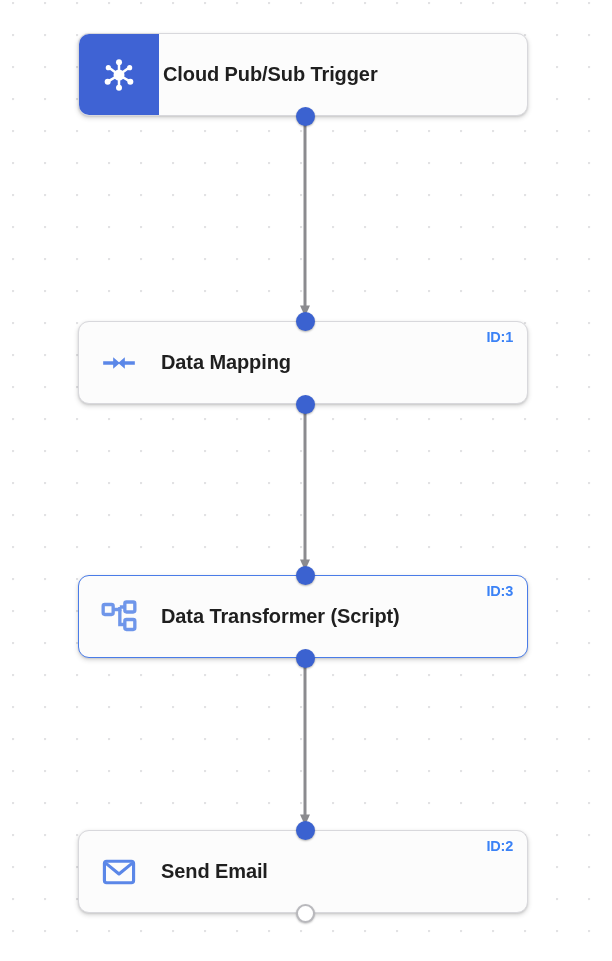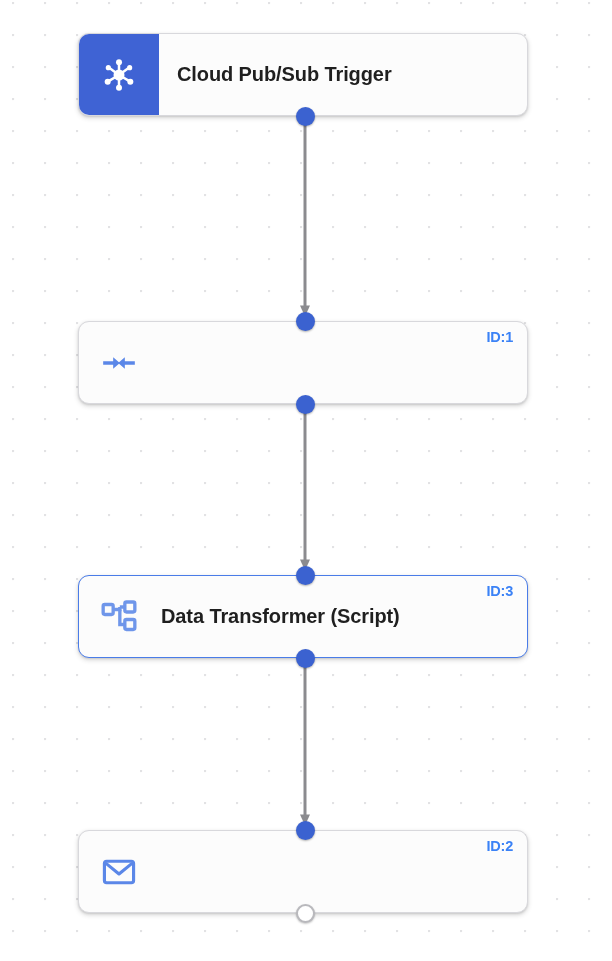--- a/index.html
+++ b/index.html
@@ -75,21 +75,21 @@
     flex: 0 0 80px;
   }
 
   .node-title {
     font-size: 20px;
     font-weight: bold;
     color: #1f1f1f;
     letter-spacing: -0.1px;
     white-space: nowrap;
   }
-  .trigger .node-title { margin-left: 18px; }
+  .trigger .node-title { margin-left: 4px; }
   .plain .node-title  { margin-left: 2px; }
 
   .node-id {
     position: absolute;
     top: 7px;
     right: 14px;
     font-size: 14.5px;
     font-weight: bold;
     color: #3b82f6;
     letter-spacing: -0.2px;
@@ -166,20 +166,21 @@
 
   <div class="node plain" style="top:321px;">
     <div class="icon-slot">
       <svg width="40" height="40" viewBox="0 0 24 24" xmlns="http://www.w3.org/2000/svg">
         <g fill="#5b87e8">
           <path d="M2.5 11.0 h6.0 v-2.4 l4.0 3.4 l-4.0 3.4 v-2.4 h-6.0 z"></path>
           <path d="M21.5 11.0 h-6.0 v-2.4 l-4.0 3.4 l4.0 3.4 v-2.4 h6.0 z"></path>
         </g>
       </svg>
     </div>
+    <span class="node-title">Data Mapping</span>
     <span class="node-id">ID:1</span>
   </div>
   <div class="port filled" style="left:305px; top:321px;"></div>
   <div class="port filled" style="left:305px; top:404px;"></div>
 
   <div class="node plain selected" style="top:575px;">
     <div class="icon-slot">
       <svg width="40" height="40" viewBox="0 0 24 24" xmlns="http://www.w3.org/2000/svg">
         <g fill="none" stroke="#6f96ea" stroke-width="2">
           <rect x="2.5" y="4.5" width="6" height="6" rx="1"></rect>
@@ -199,18 +200,19 @@
 
   <div class="node plain" style="top:830px;">
     <div class="icon-slot">
       <svg width="38" height="38" viewBox="0 0 24 24" xmlns="http://www.w3.org/2000/svg">
         <g fill="none" stroke="#5b87e8" stroke-width="2" stroke-linejoin="round">
           <rect x="2.8" y="5.2" width="18.4" height="13.6" rx="1.4"></rect>
           <path d="M3.6 6.4 L12 13.2 L20.4 6.4"></path>
         </g>
       </svg>
     </div>
+    <span class="node-title">Send Email</span>
     <span class="node-id">ID:2</span>
   </div>
   <div class="port filled" style="left:305px; top:830px;"></div>
   <div class="port hollow" style="left:305px; top:913px;"></div>
 
 </div>
 
 </body></html>

